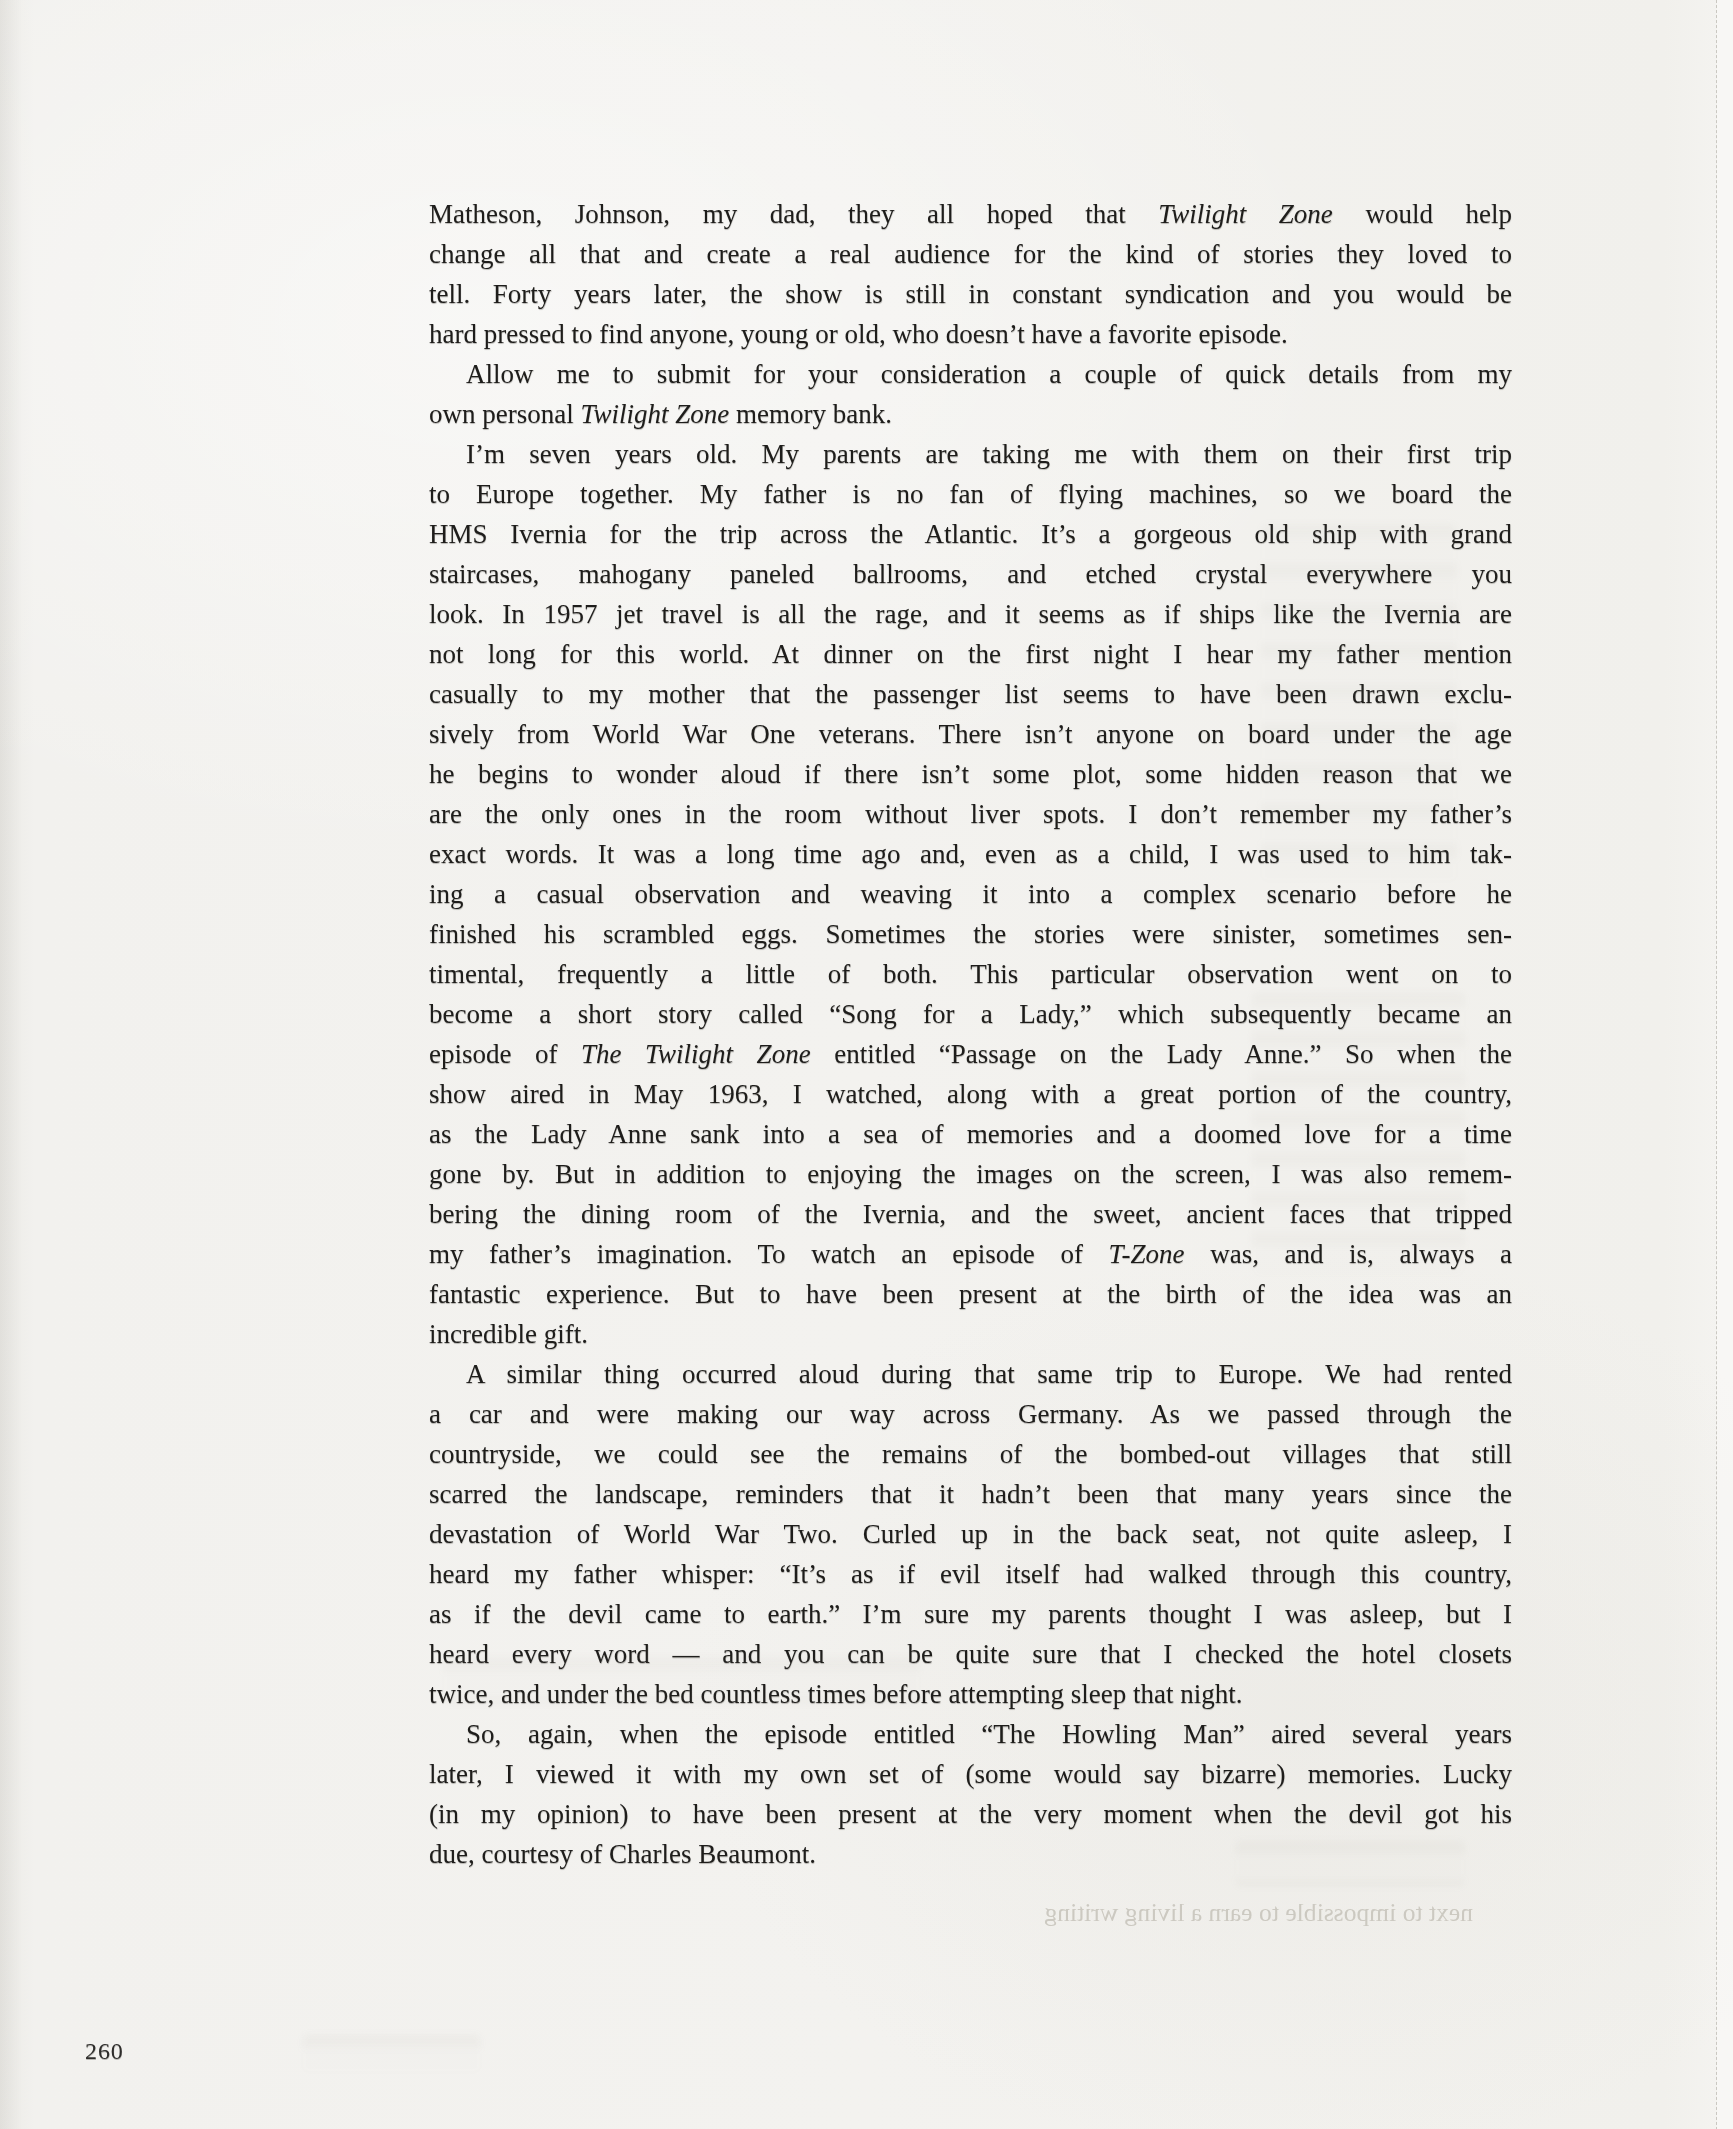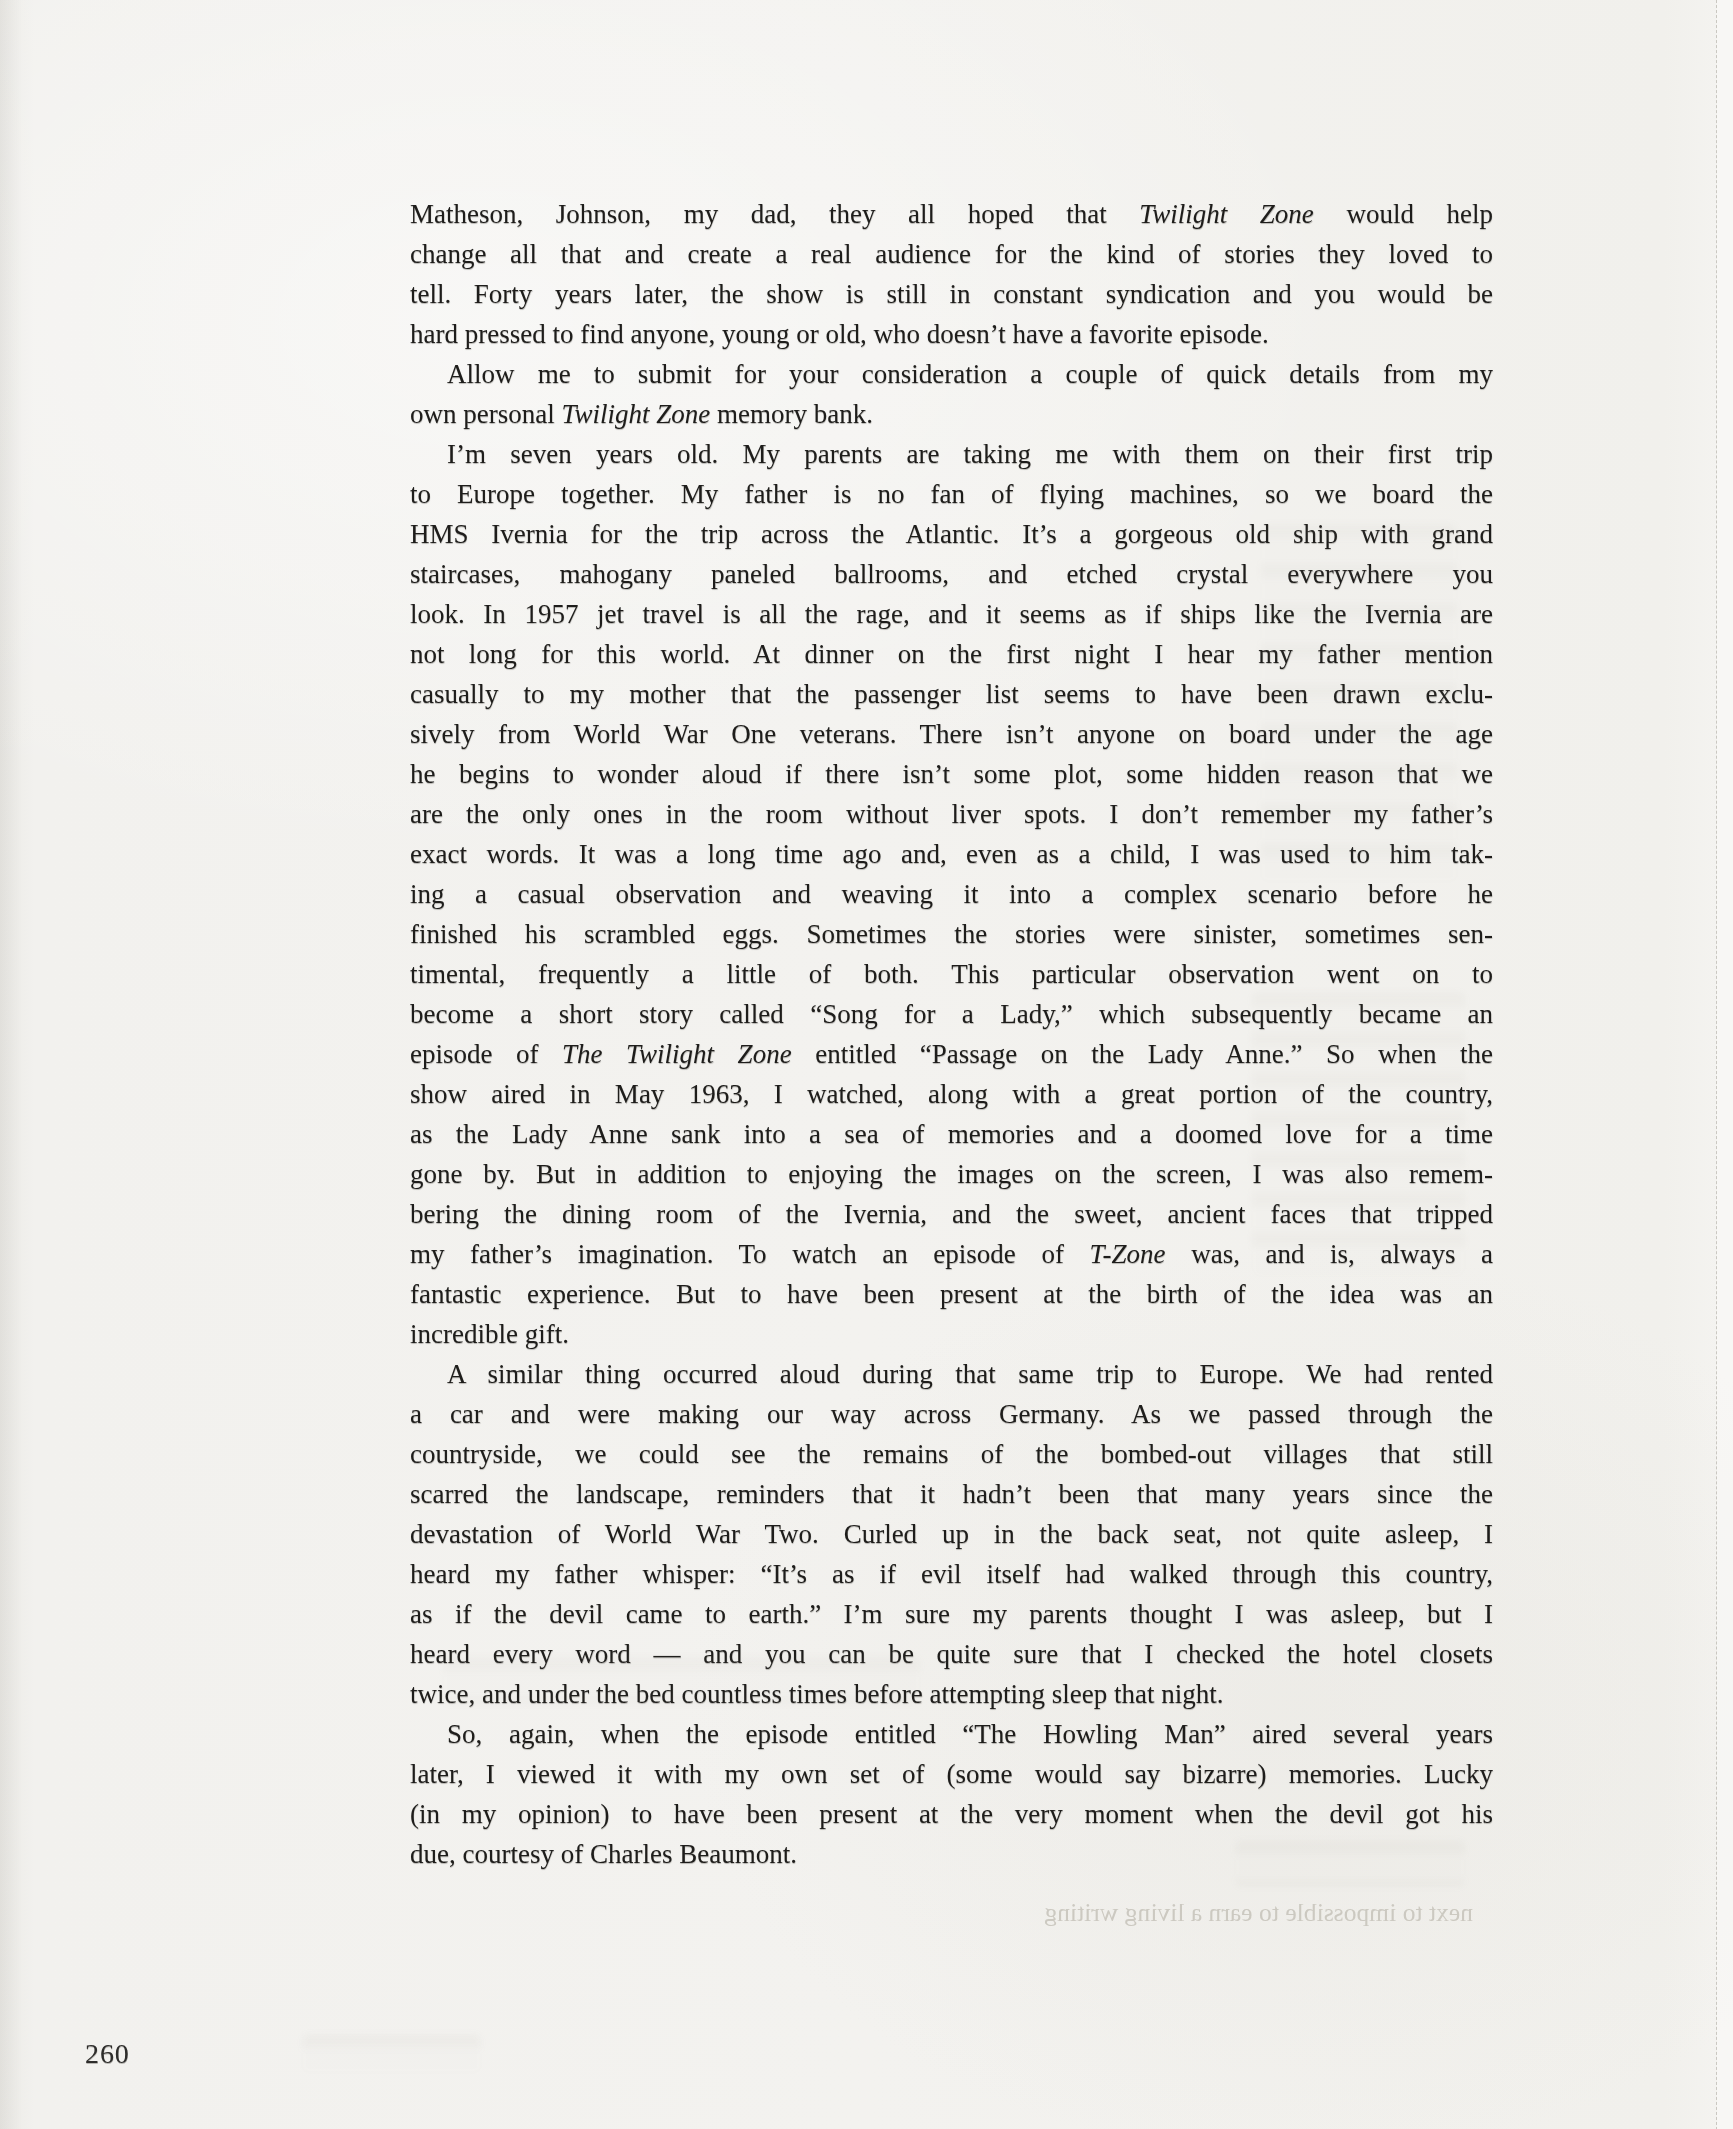--- a/index.html
+++ b/index.html
@@ -36,21 +36,21 @@
   .right-strip {
     position: absolute;
     left: 1717px; top: 0;
     width: 16px; height: 2130px;
     background: rgba(255,255,255,0.35);
   }
 
   
   .body-text {
     position: absolute;
-    left: 410px;
+    left: 429px;
     top: 194px;
     width: 1083px;
     font-size: 27px;
     line-height: 40px;
     text-shadow: 0.3px 0.7px 0.7px rgba(45,42,38,0.30);
   }
   .para { margin: 0; }
   .line {
     text-align: justify;
     text-align-last: justify;
@@ -58,21 +58,21 @@
   }
   .line.last { text-align-last: left; }
   .line.indent { text-indent: 37px; }
   .it { font-style: italic; }
 
   
   .folio {
     position: absolute;
     left: 85px;
     top: 2038px;
-    font-size: 28px;
+    font-size: 24px;
     color: #2e2d2b;
     letter-spacing: 0.9px;
     text-shadow: 0.3px 0.5px 0.5px rgba(45,42,38,0.30);
   }
 
   
   .ghost-text {
     position: absolute;
     left: 877px;
     top: 1896px;

